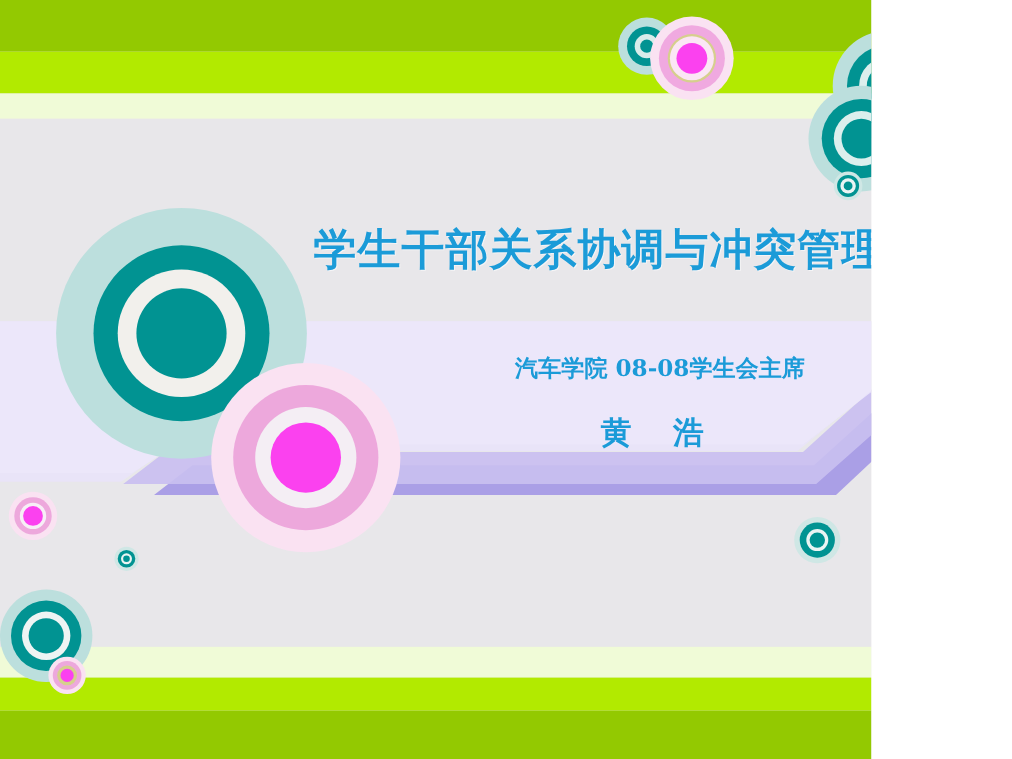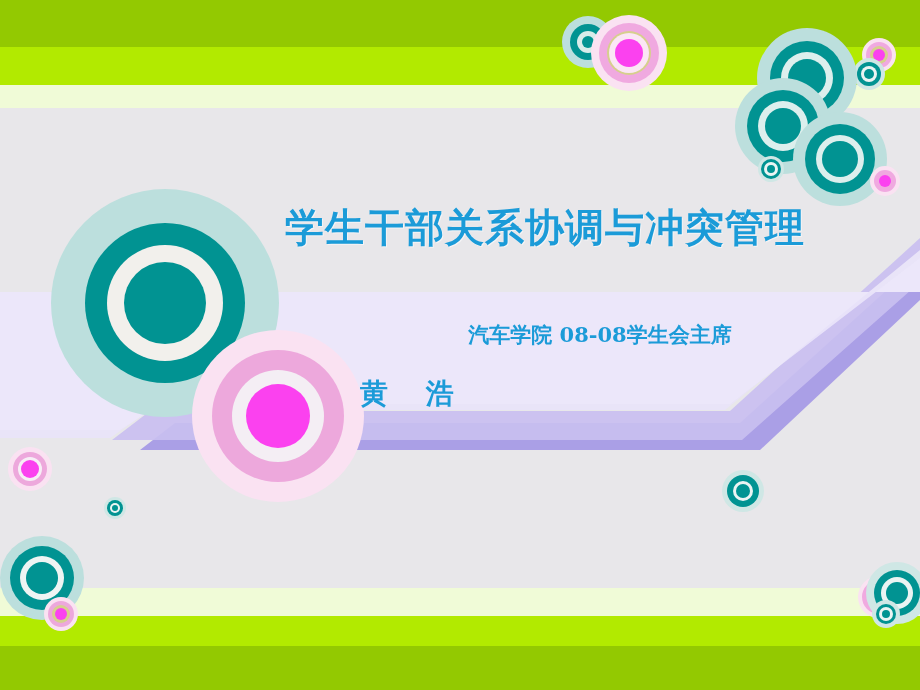--- a/index.html
+++ b/index.html
@@ -7,21 +7,21 @@
     margin: 0;
     padding: 0;
     background: #ffffff;
   }
   body {
     font-family: "Liberation Serif", "DejaVu Serif", serif;
   }
 
   #slide {
     position: relative;
-    width: 920px;
+    width: 792px;
     height: 690px;
     overflow: hidden;
     background: #e8e7ea;
   }
 
   
   .band {
     position: absolute;
     left: 0;
     width: 920px;
@@ -69,20 +69,21 @@
     font-family: "DejaVu Serif", "Liberation Serif", serif;
     font-weight: bold;
     font-size: 21px;
     white-space: nowrap;
   }
   .presenter {
     position: absolute;
     left: 360px;
     top: 375px;
     width: 480px;
+    text-align: center;
     color: #1b9bd8;
     font-family: "DejaVu Serif", "Liberation Serif", serif;
     font-weight: bold;
     font-size: 28px;
     letter-spacing: 14px;
     white-space: nowrap;
   }
 </style>
 </head>
 <body>

